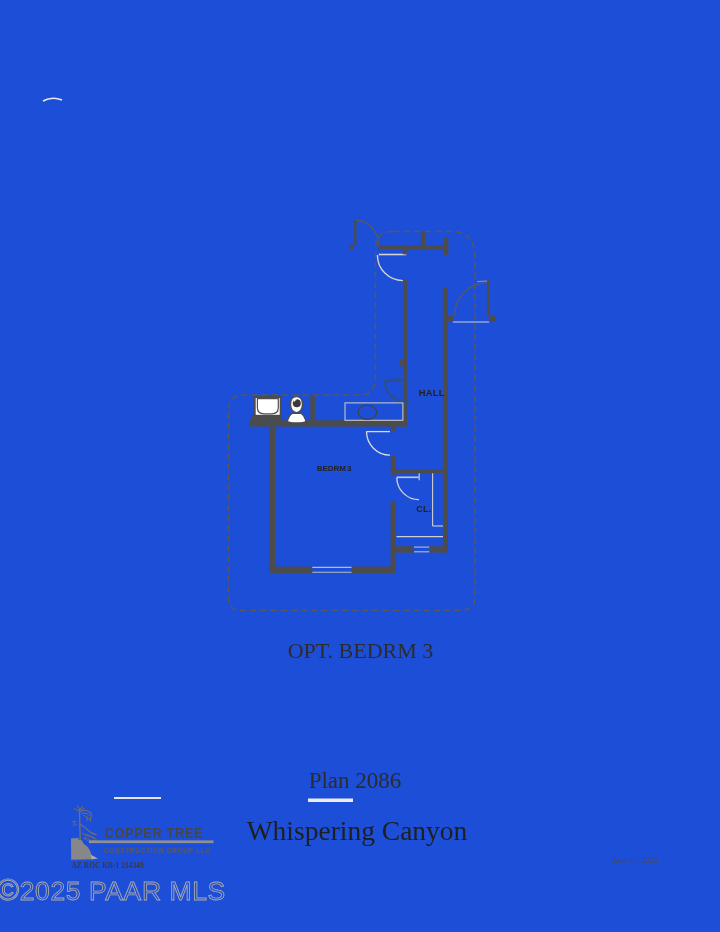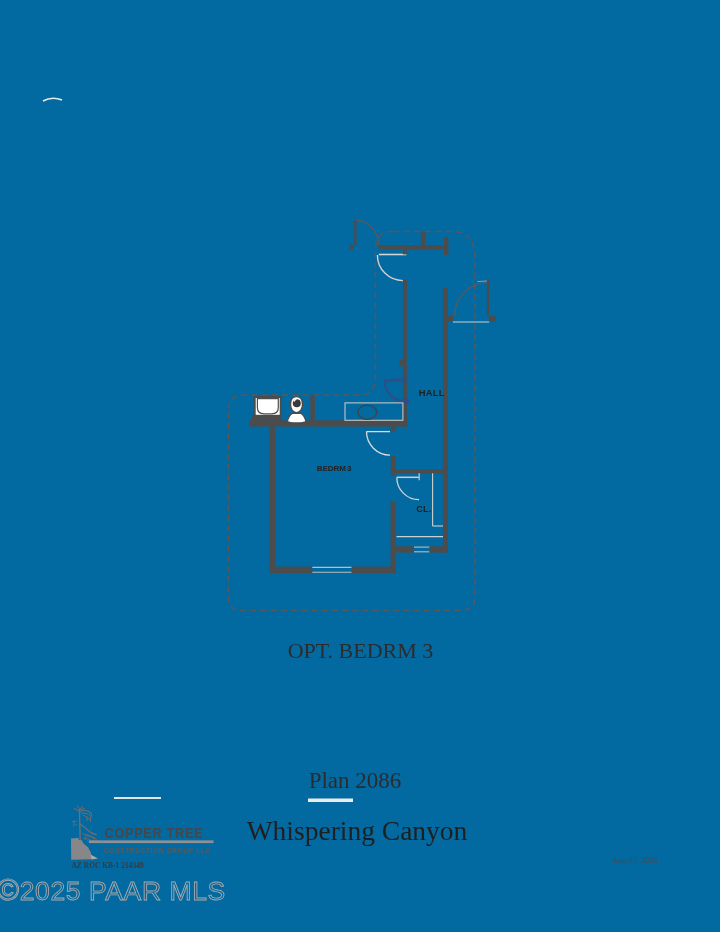--- a/index.html
+++ b/index.html
@@ -1,16 +1,16 @@
 <!DOCTYPE html>
 <html><head>
 <meta charset="utf-8">
 <style>
   html,body{margin:0;padding:0;background:#fbfbf9;}
-  #page{position:relative;width:720px;height:932px;background:#0369a1;overflow:hidden;
+  #page{position:relative;width:720px;height:932px;background:#1d4ed8;overflow:hidden;
         font-family:"Liberation Sans", sans-serif;}
   svg{position:absolute;left:0;top:0;}
   .wall{fill:#4c4c4c;}
 </style>
 </head>
 <body>
 <div id="page">
 <svg width="720" height="932" viewBox="0 0 720 932">
 
 <path d="M 43,101 Q 52,96 62,100" stroke="#e9e9e6" stroke-width="1.6" fill="none"></path>

